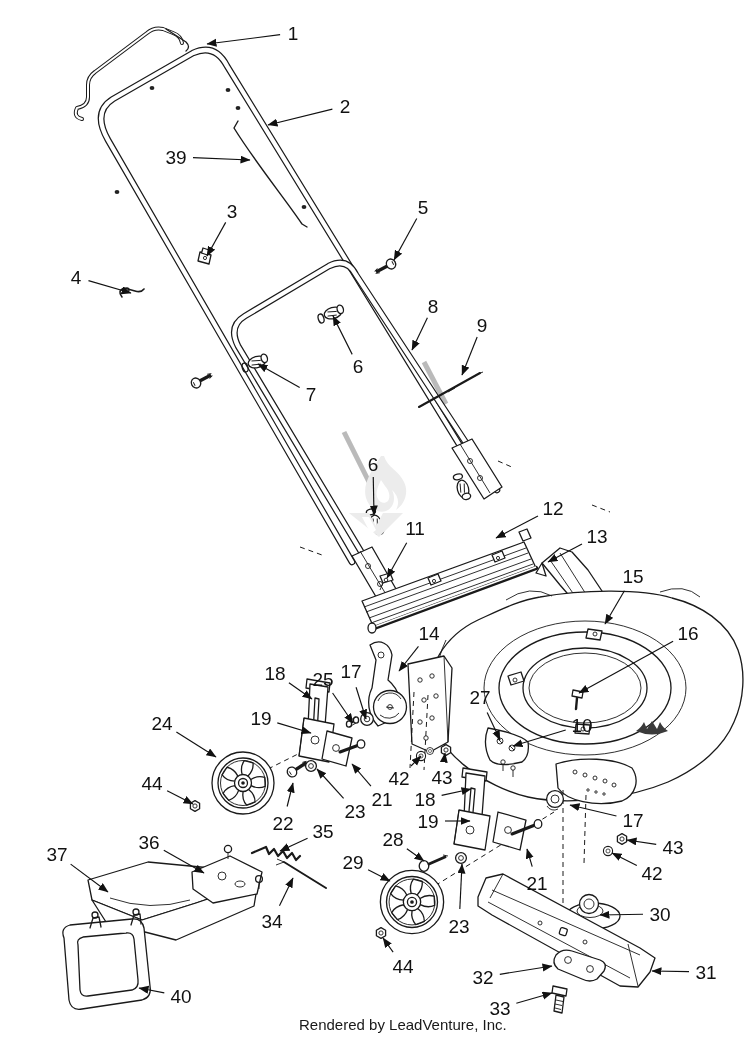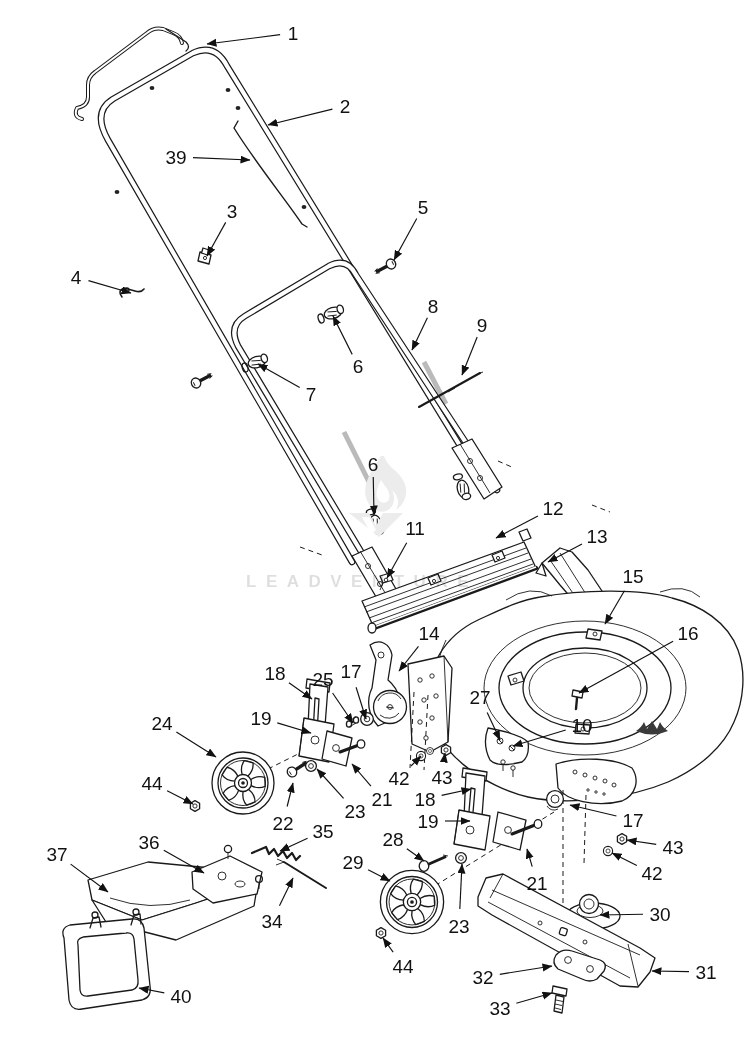--- a/index.html
+++ b/index.html
@@ -322,21 +322,20 @@
     </g>
 
     <g fill="#ececec">
       <path d="M 381,456 C 372,470 362,484 366,498 C 369,508 378,514 386,511 C 394,508 396,498 392,490 C 398,495 400,503 396,510 C 405,504 409,492 404,482 C 399,471 387,467 384,456 Z"></path>
       <path fill="#fff" d="M 381,480 C 377,488 375,494 378,499 C 380,503 385,504 388,501 C 391,497 389,490 385,486 Z"></path>
       <path d="M 349,513 L 369,513 L 376,526 L 383,513 L 403,513 L 379,537 Z"></path>
       <path fill="#fff" d="M 362,517 L 369,517 L 376,530 L 371,534 Z"></path>
     </g>
   </svg>
 
-  <div id="wm-text">LEADVENTURE</div>
 
   <svg id="overlay" width="750" height="1042" viewBox="0 0 750 1042">
     <defs>
       <marker id="ah" markerUnits="userSpaceOnUse" markerWidth="11" markerHeight="9" refX="9.5" refY="4" orient="auto">
         <path d="M 0,0 L 10,4 L 0,8 Z" fill="#111"></path>
       </marker>
     </defs>
     <g id="callouts">
         <line x1="280.10505398102623" y1="34.64935356056641" x2="207" y2="44" stroke="#111" stroke-width="1.15" marker-end="url(#ah)"></line>
         <text x="293" y="33" class="co-num" text-anchor="middle" dominant-baseline="central">1</text>
@@ -432,13 +431,14 @@
         <text x="706" y="972" class="co-num" text-anchor="middle" dominant-baseline="central">31</text>
         <line x1="499.78800634092414" y1="974.3236511630411" x2="552" y2="966" stroke="#111" stroke-width="1.15" marker-end="url(#ah)"></line>
         <text x="483" y="977" class="co-num" text-anchor="middle" dominant-baseline="central">32</text>
         <line x1="516.3340010500752" y1="1003.2882689278629" x2="552" y2="993" stroke="#111" stroke-width="1.15" marker-end="url(#ah)"></line>
         <text x="500" y="1008" class="co-num" text-anchor="middle" dominant-baseline="central">33</text>
         <line x1="164.30024437081792" y1="992.8190941658701" x2="139" y2="988" stroke="#111" stroke-width="1.15" marker-end="url(#ah)"></line>
         <text x="181" y="996" class="co-num" text-anchor="middle" dominant-baseline="central">40</text>
       </g>
   </svg>
 
+  <div id="footer">Rendered by LeadVenture, Inc.</div>
 </div>
 
 </body></html>

